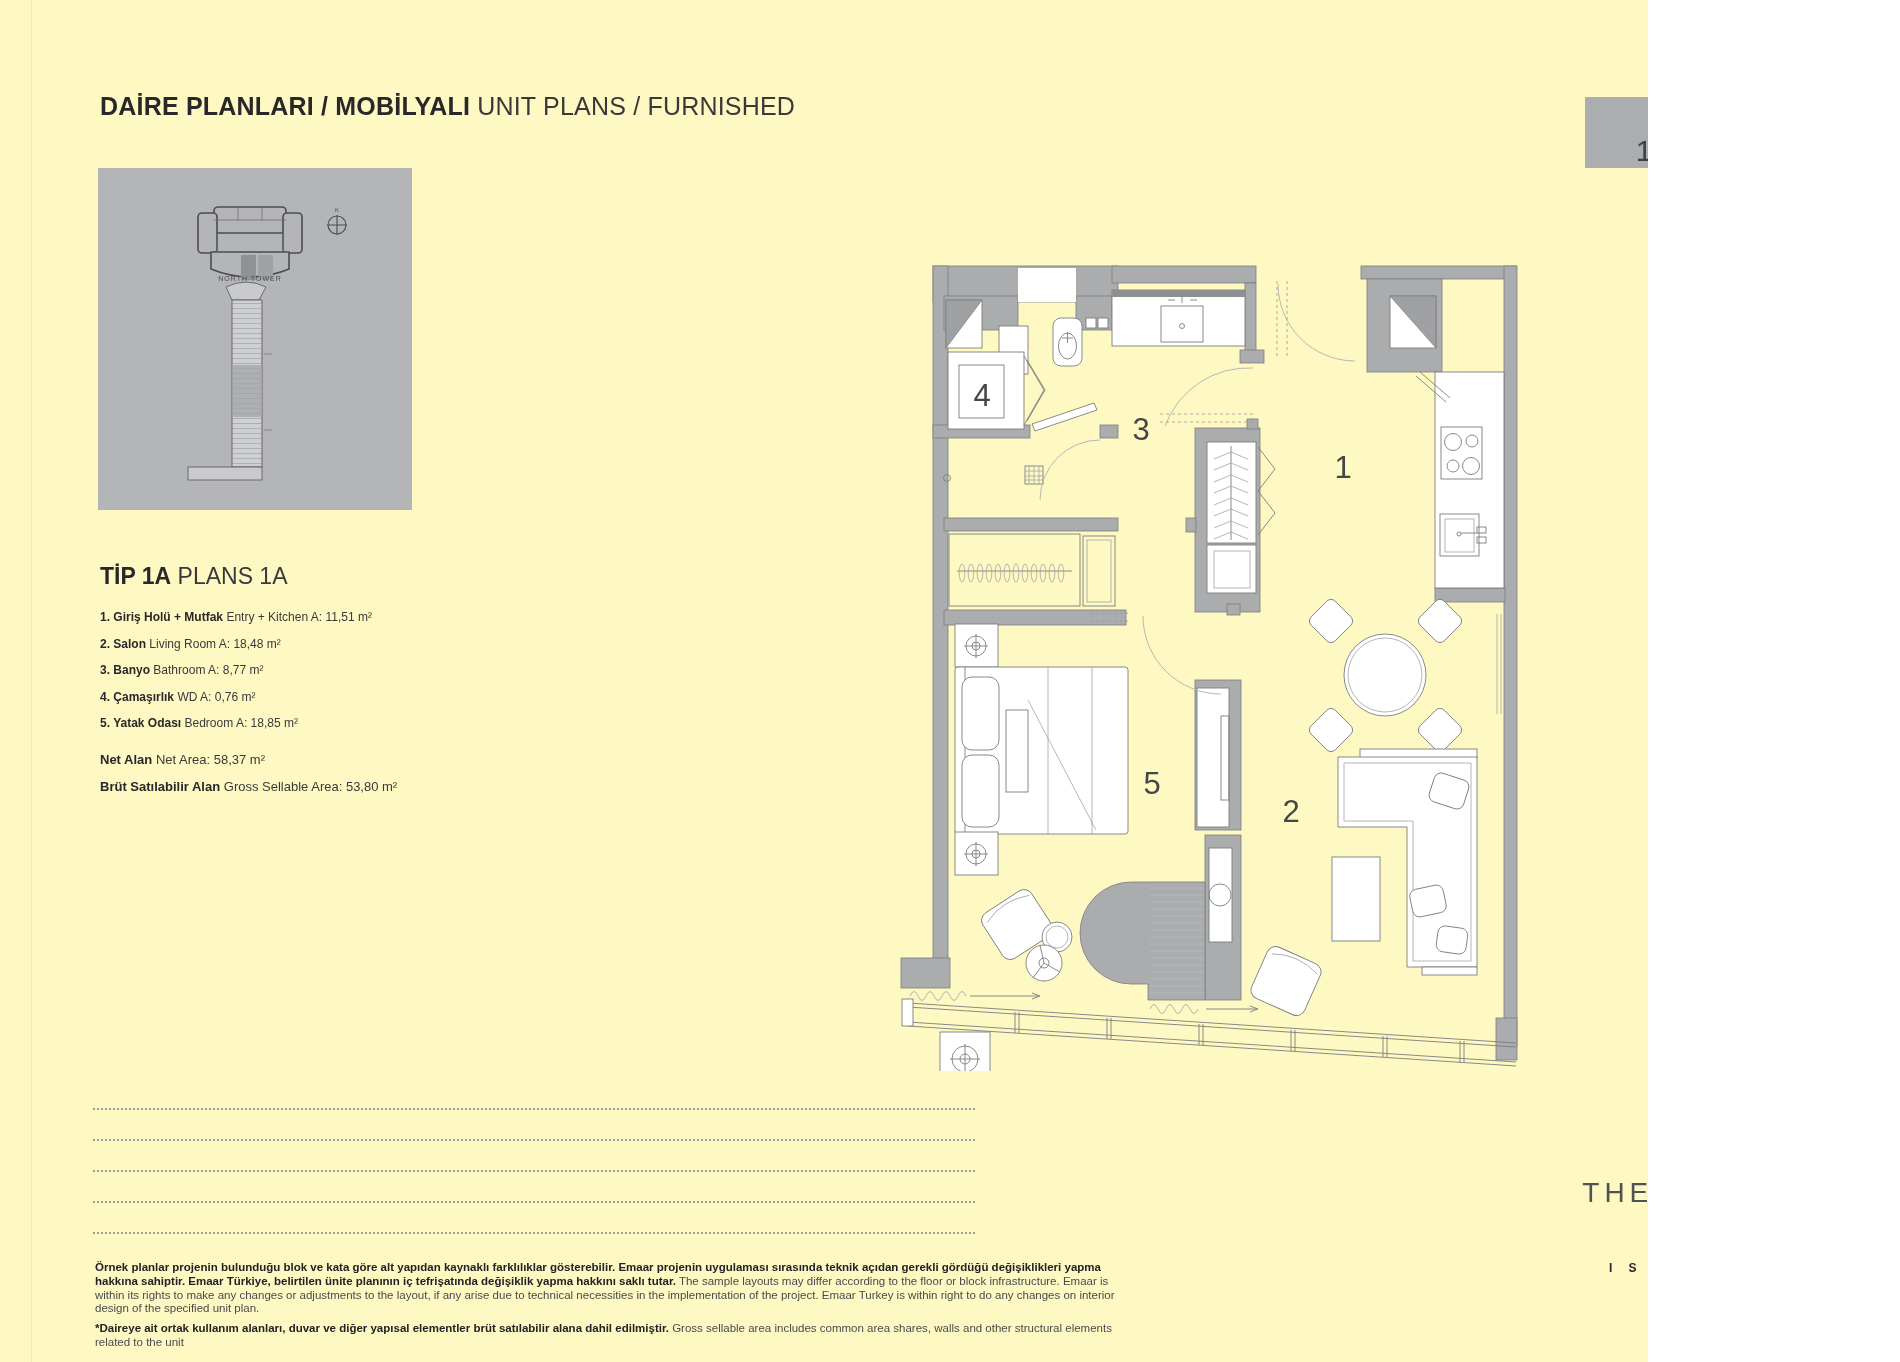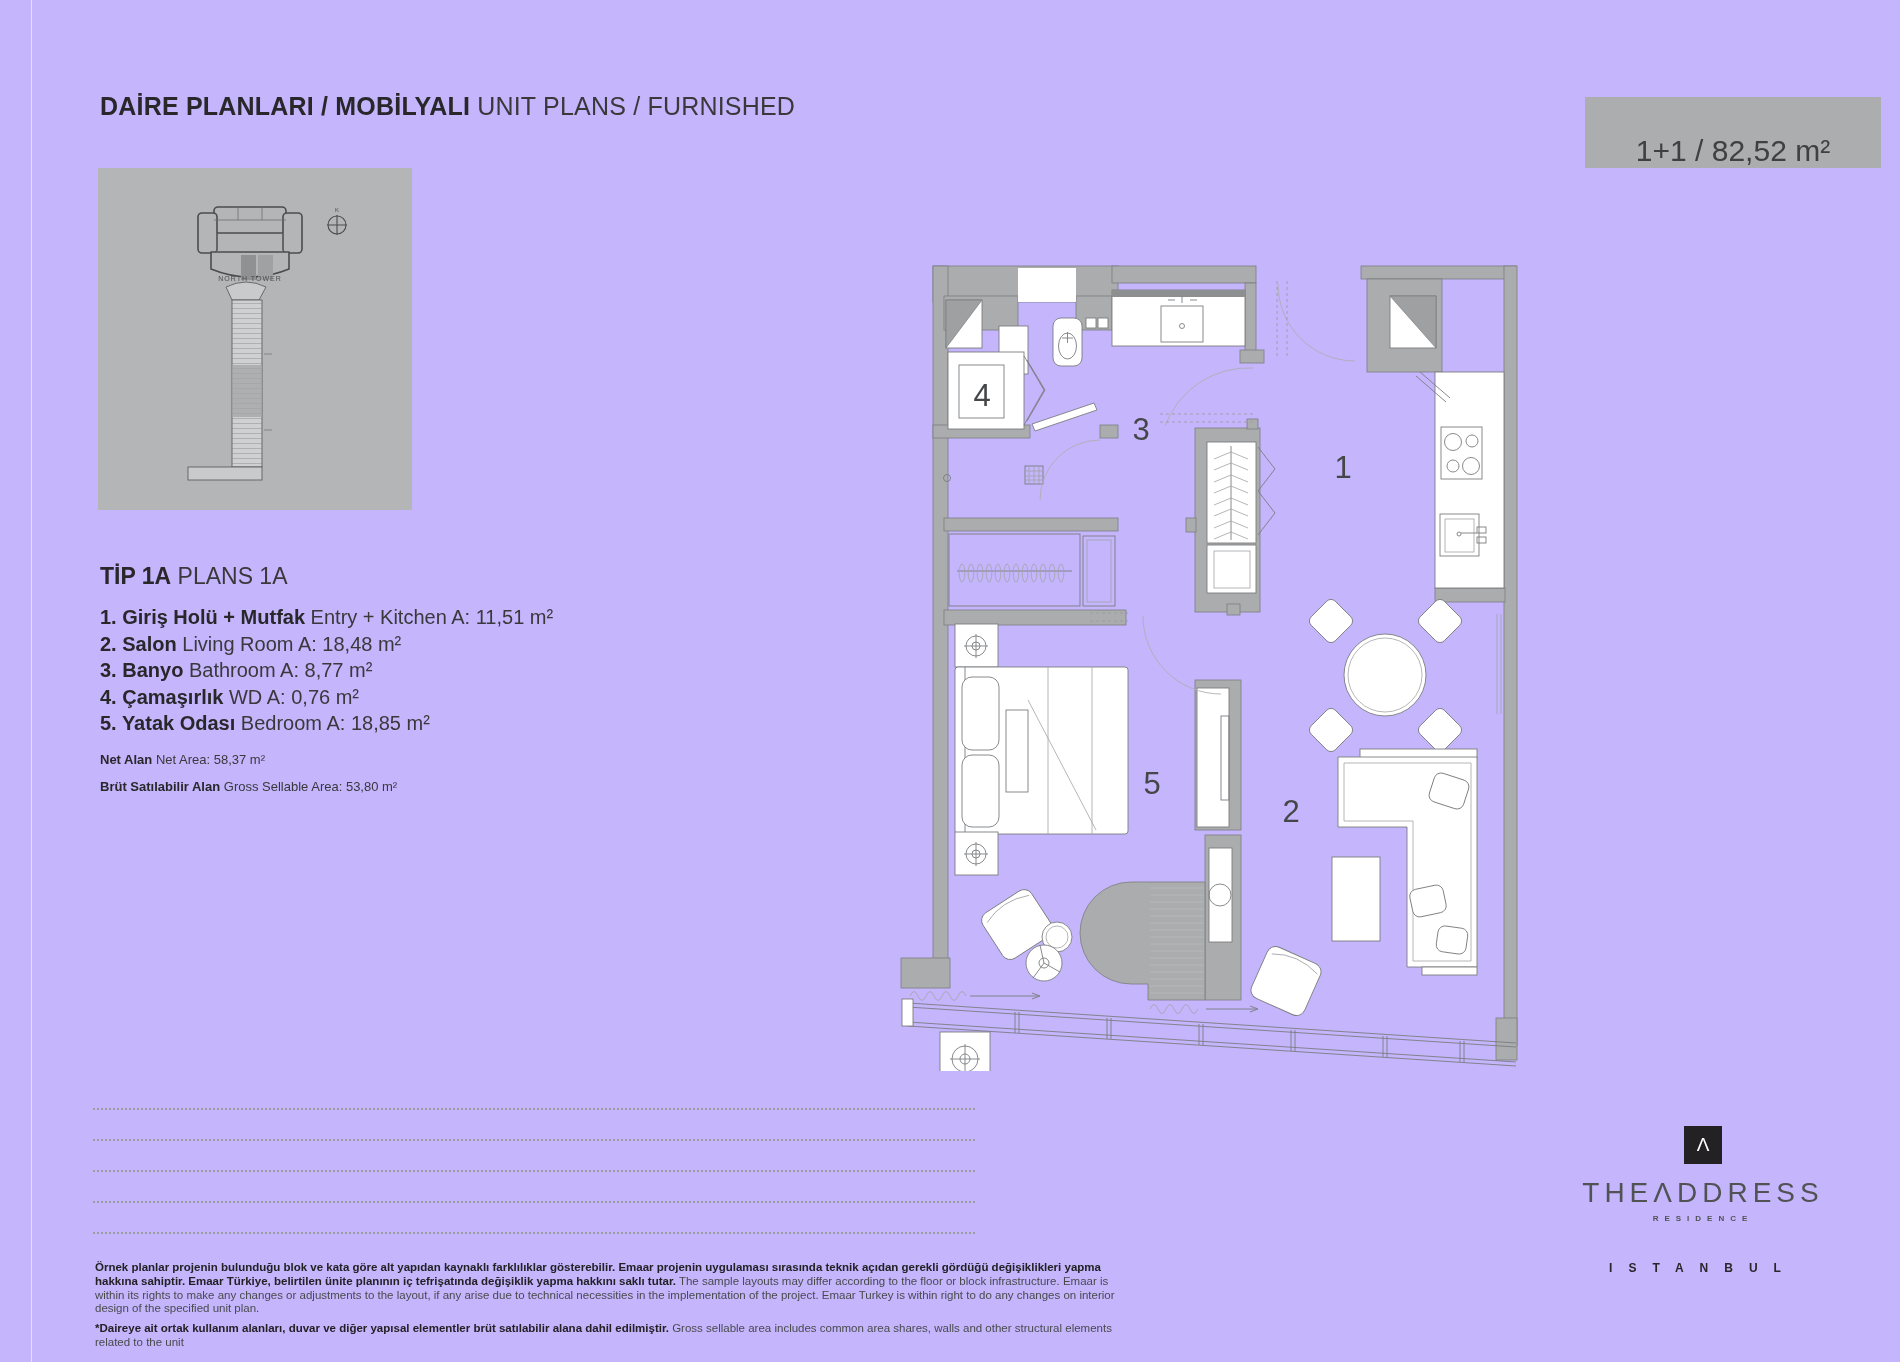--- a/index.html
+++ b/index.html
@@ -1,34 +1,34 @@
 <!DOCTYPE html>
 <html><head>
 <meta charset="utf-8">
 <style>
   html,body{margin:0;padding:0;background:#fff;}
-  #page{position:relative;width:1900px;height:1362px;background:#c4b5fd;overflow:hidden;
+  #page{position:relative;width:1648px;height:1362px;background:#fef9c3;overflow:hidden;
         font-family:"Liberation Sans",sans-serif;color:#29272a;}
   .edge-line{position:absolute;left:31px;top:0;width:1px;height:1362px;background:#e4e4e4;}
   
   #title{position:absolute;left:100px;top:92px;font-size:25px;letter-spacing:.2px;white-space:nowrap;}
   #title .b{font-weight:bold;}
   #title .r{font-weight:normal;color:#3a383b;}
   
   #badge{position:absolute;left:1585px;top:97px;width:296px;height:71px;background:#abadaf;
          display:flex;align-items:flex-end;justify-content:center;font-size:30px;color:#3f4042;}
   
   #keyplan{position:absolute;left:98px;top:168px;width:314px;height:342px;background:#b4b5b7;}
   .kp-label{font-size:7px;letter-spacing:1px;fill:#4b4c4e;text-anchor:middle;font-family:"Liberation Sans",sans-serif;}
   .kp-small{font-size:6px;fill:#4b4c4e;text-anchor:middle;font-family:"Liberation Sans",sans-serif;}
   
   #tip{position:absolute;left:100px;top:563px;font-size:23px;}
   #tip .b{font-weight:bold;}
   #tip .r{font-weight:normal;color:#3a383b;}
-  #rooms{position:absolute;left:100px;top:604px;font-size:20px;line-height:26.5px;}
+  #rooms{position:absolute;left:100px;top:604px;font-size:12px;line-height:26.5px;}
   #rooms b{font-weight:bold;}
   #rooms span{color:#3a383b;}
   #totals{position:absolute;left:100px;top:747px;font-size:13px;line-height:26.5px;}
   #totals b{font-weight:bold;}
   #totals span{color:#3a383b;}
   
   #plan{position:absolute;left:898px;top:253px;width:622px;height:818px;}
   .w{fill:#aaacae;stroke:#7c7d7f;stroke-width:.8;}
   .wh{fill:#ffffff;stroke:#7c7d7f;stroke-width:.9;}
   .ln{fill:none;stroke:#7c7d7f;stroke-width:.9;}

